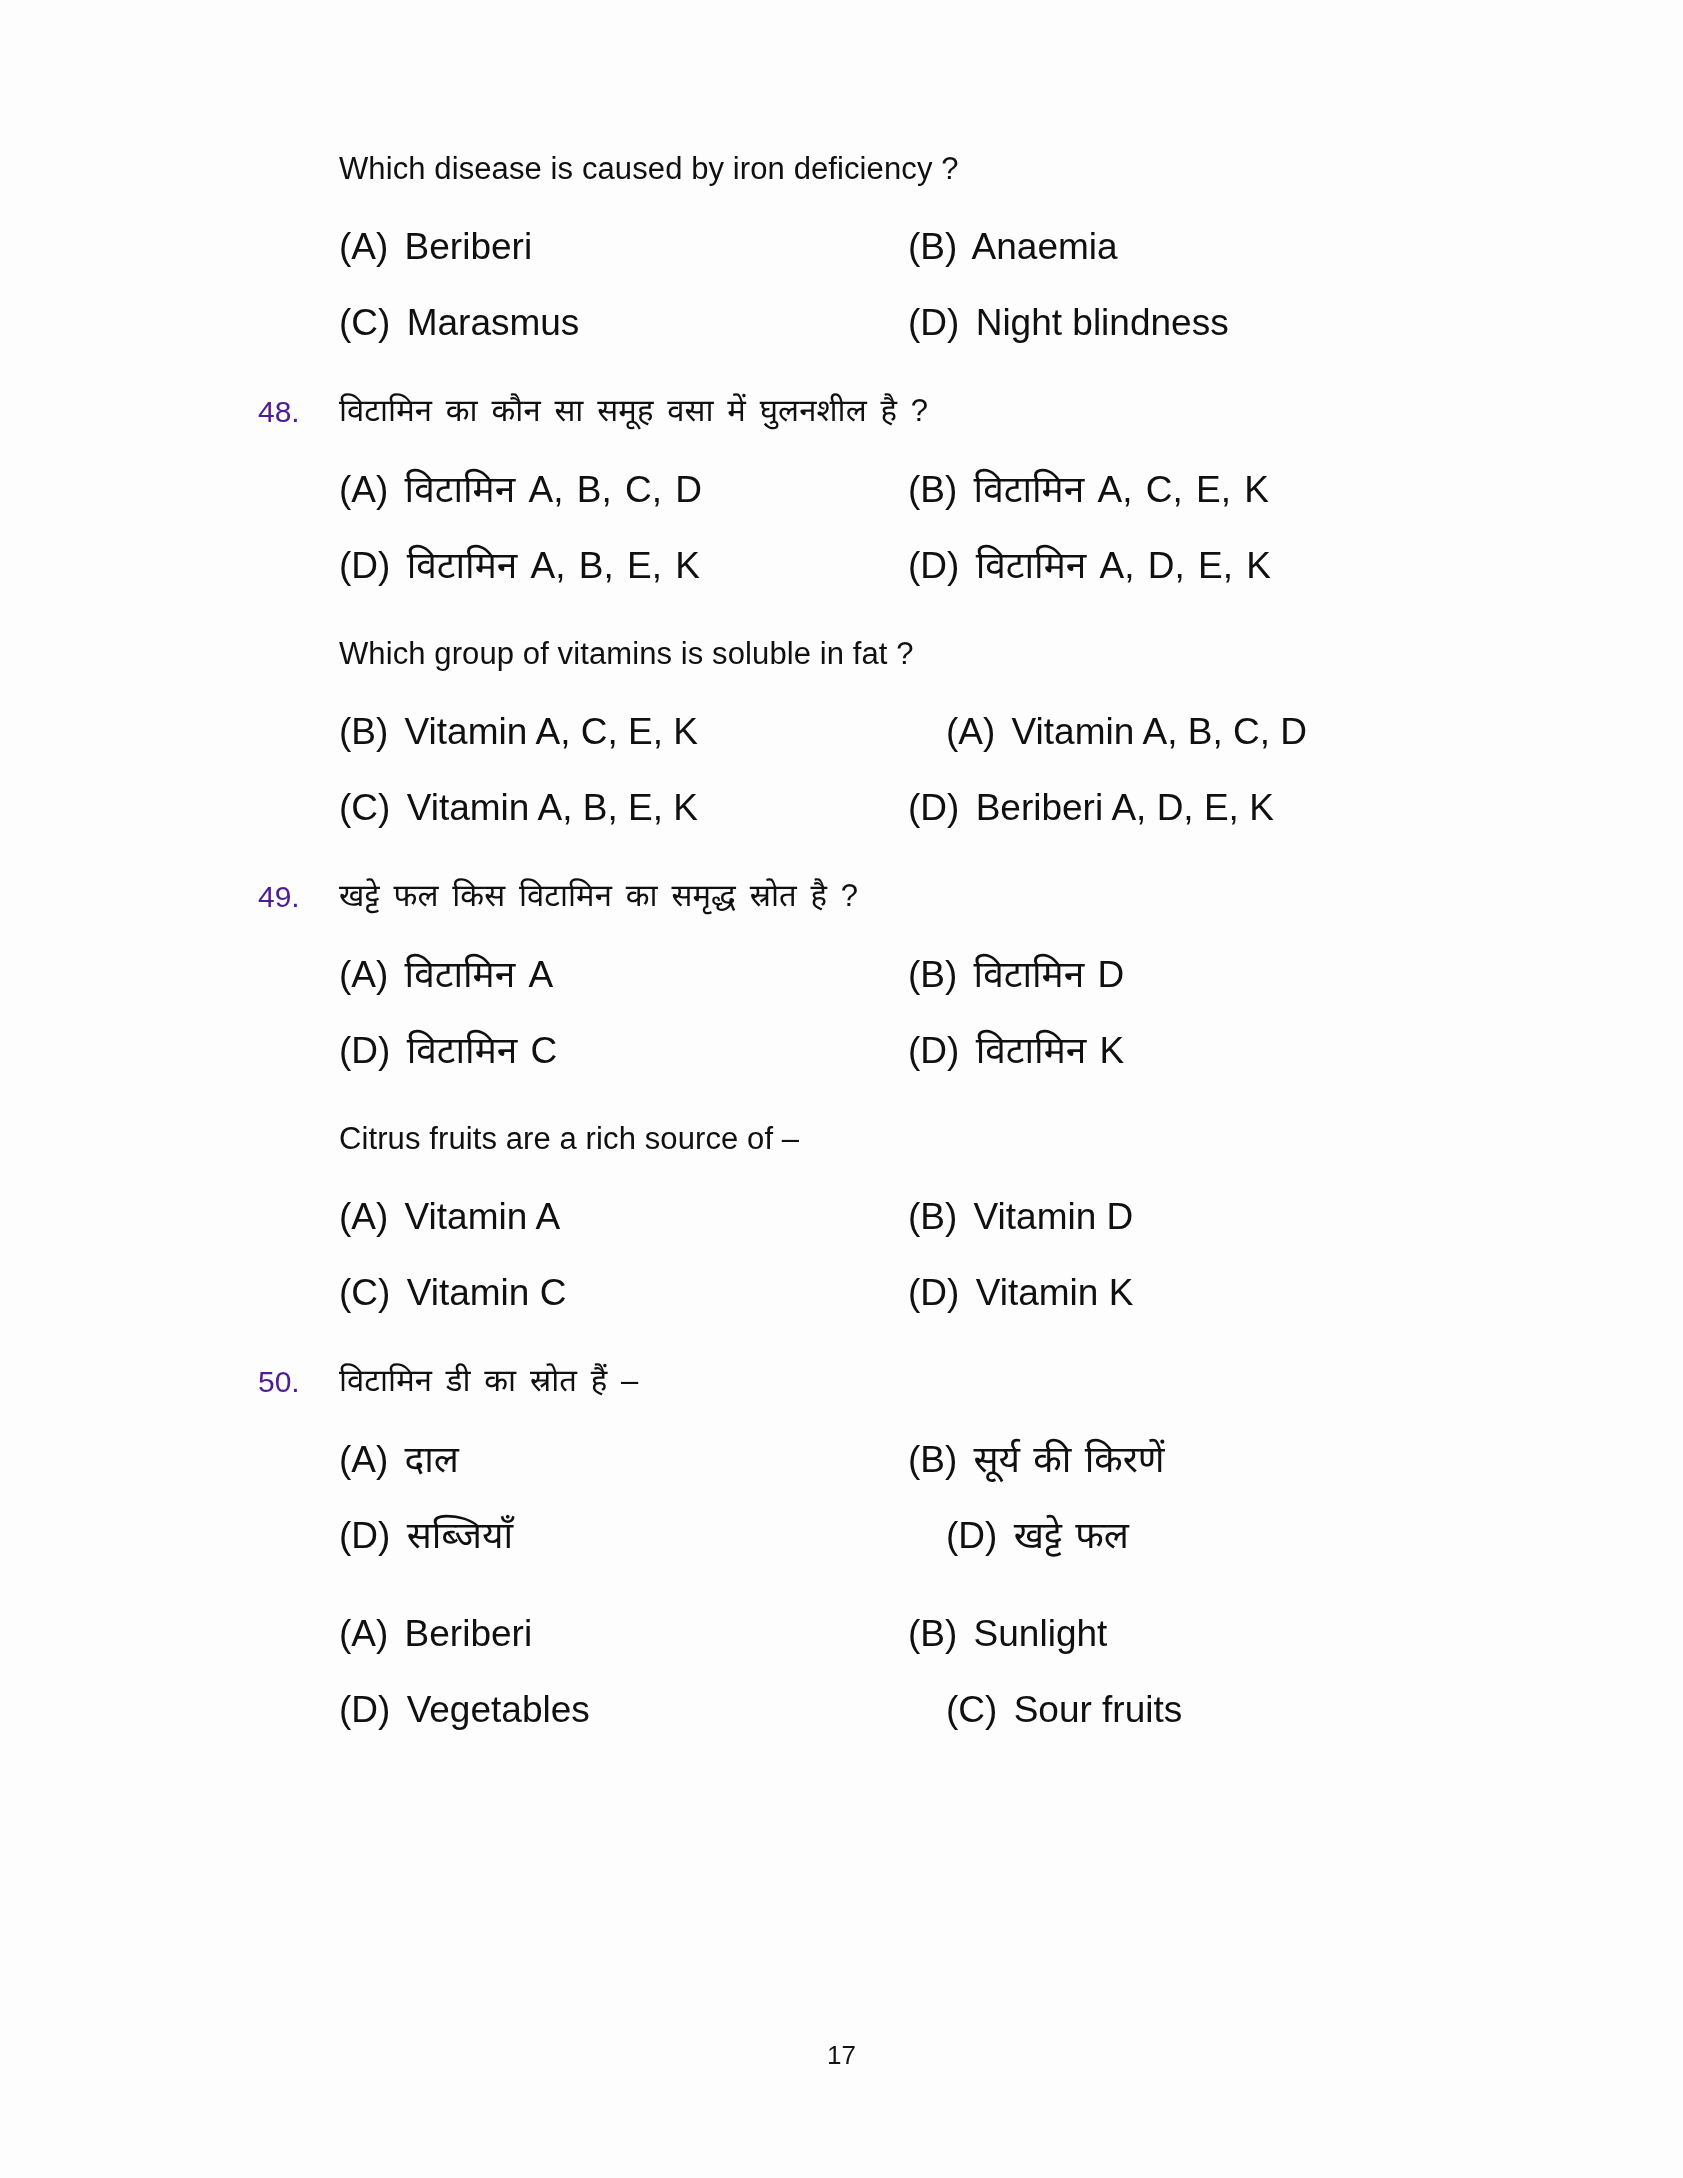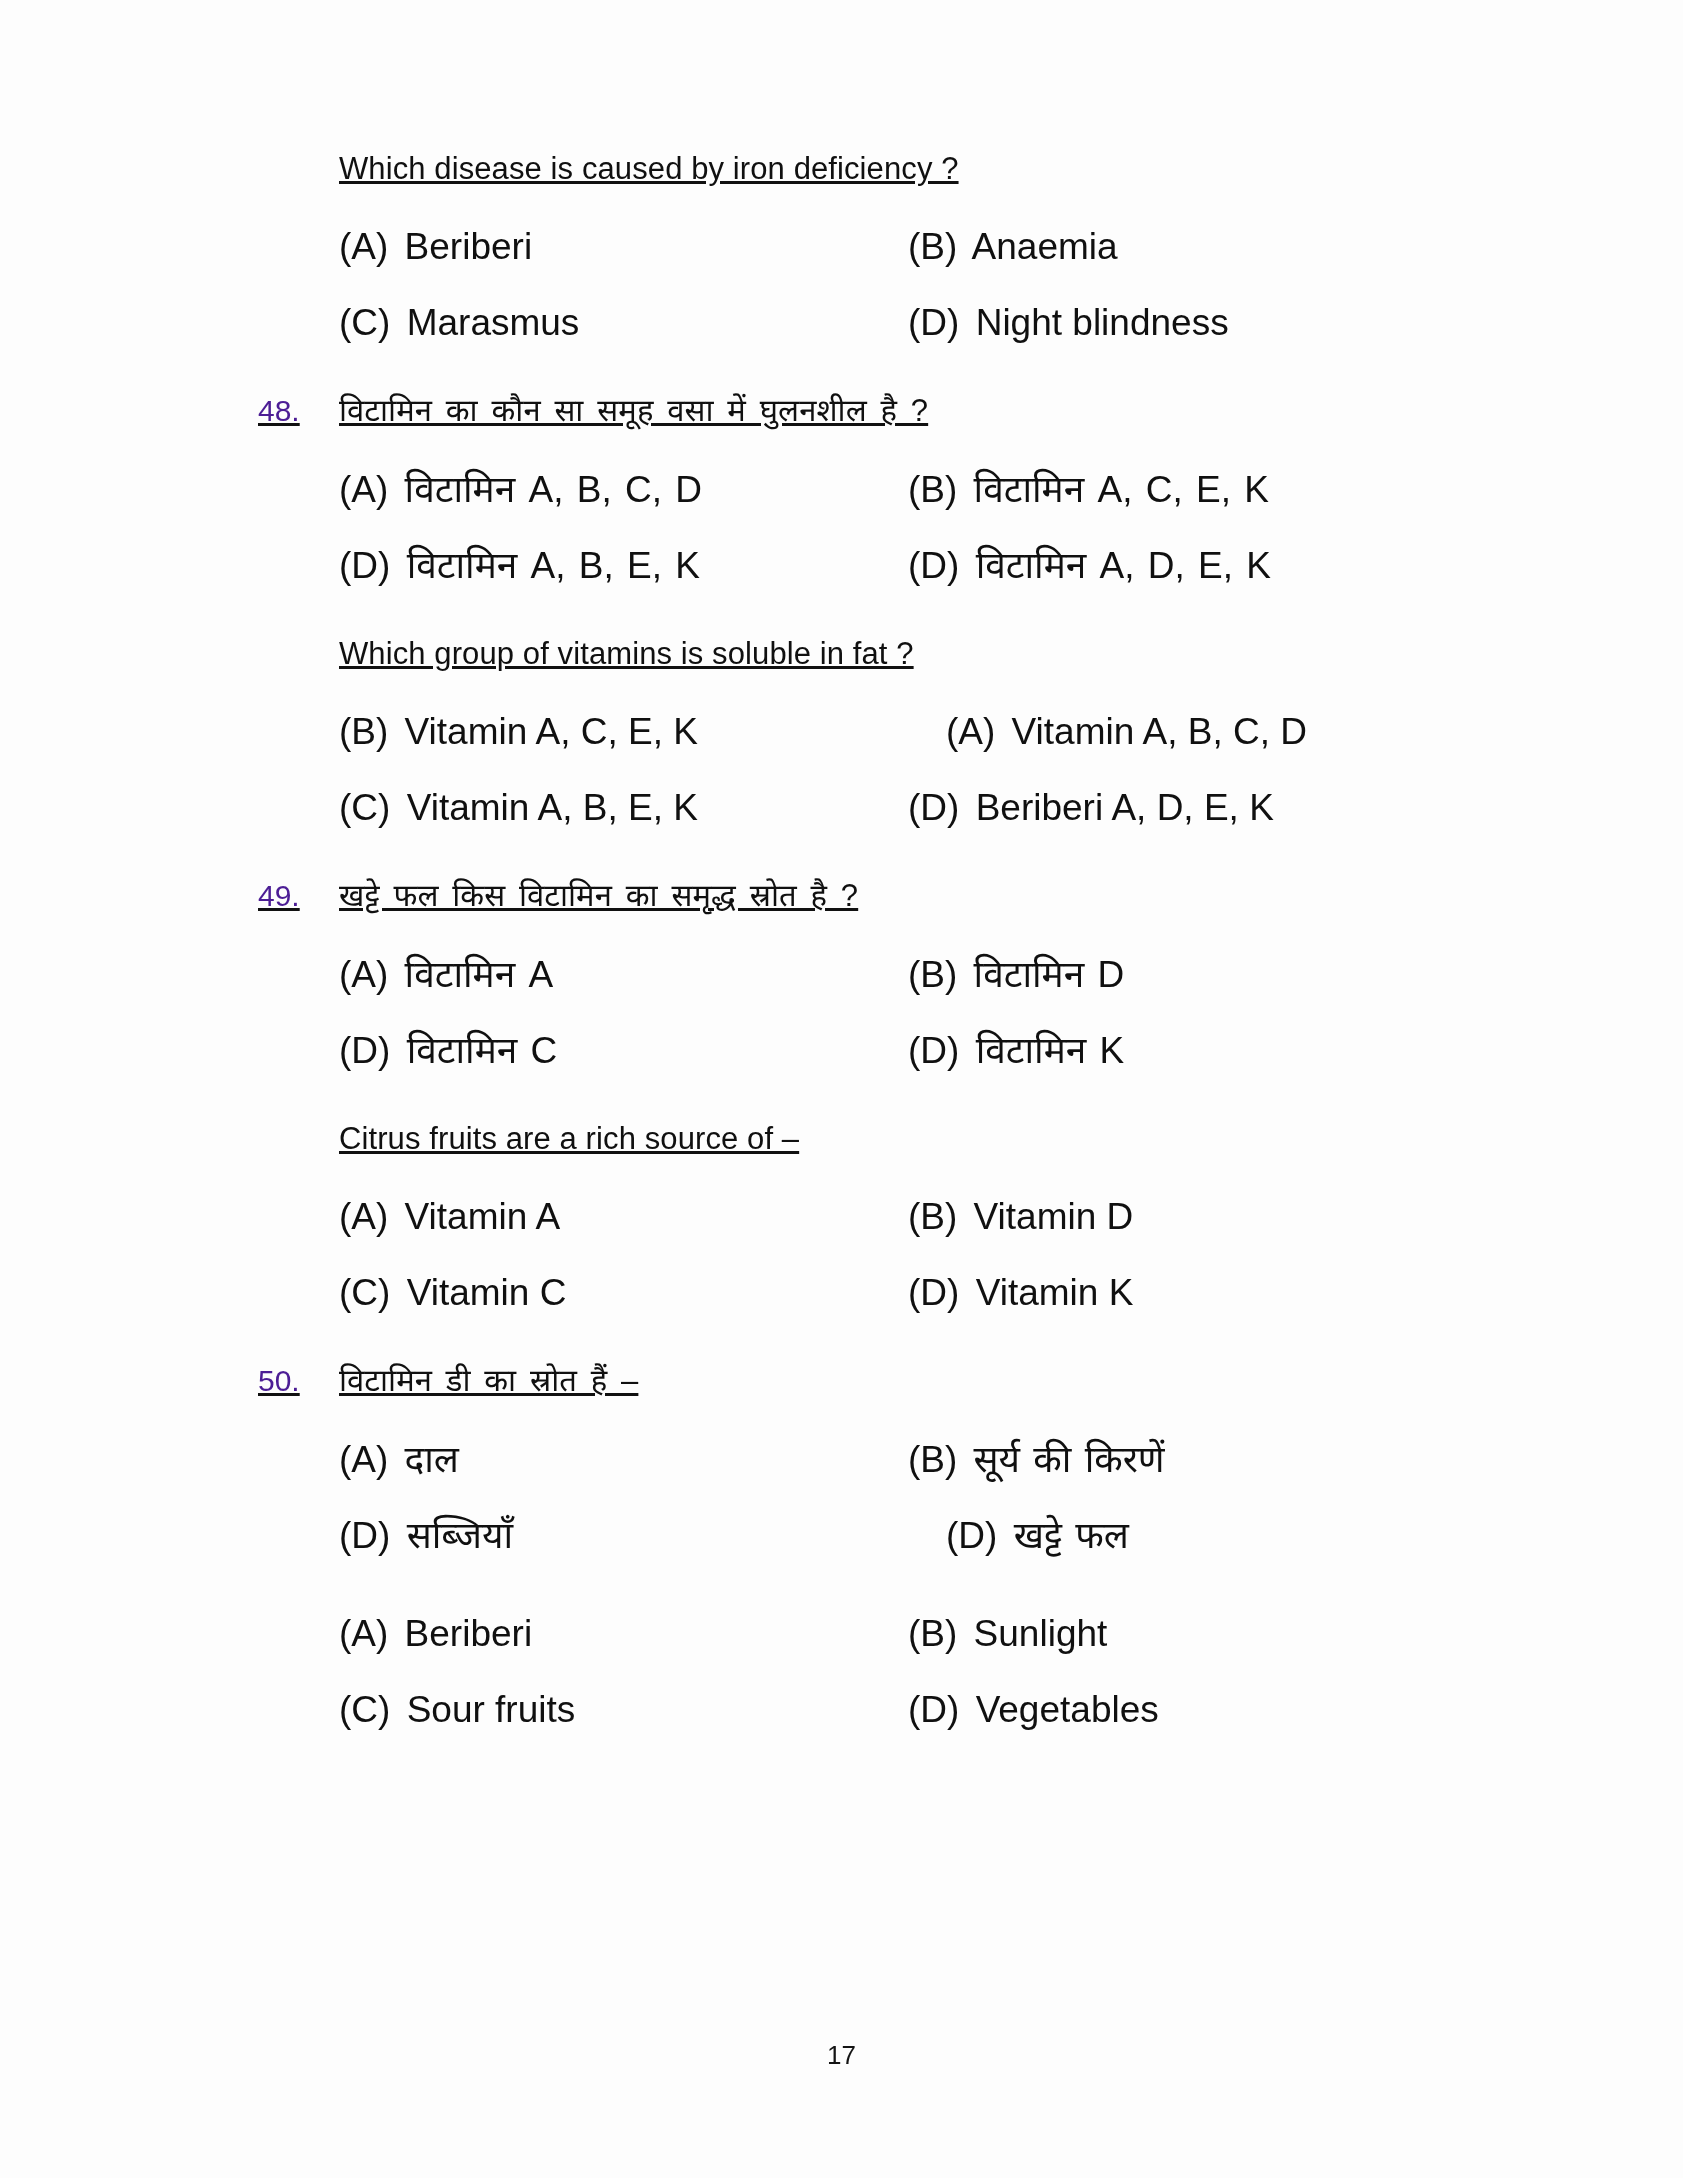--- a/index.html
+++ b/index.html
@@ -27,23 +27,22 @@
   }
   .content {
     position: relative;
     width: 1267px;
     margin-left: 99px;
   }
 
   
   .qline {
     display: flex;
-    align-items: flex-start;
+    align-items: center;
     margin-bottom: 28px;
-    text-decoration: underline;
   }
   .qnum {
     width: 91px;
     flex: 0 0 91px;
     font-size: 30px;
     line-height: 1.30;
     color: #4c1d95;
     text-align: left;
     padding-left: 10px;
     box-sizing: border-box;
@@ -209,22 +208,22 @@
       </div>
       <div class="gap-md"></div>
       <div class="gap-sm"></div>
       <div class="optrow">
         <div class="optspacer"></div>
         <div class="opt left"><span class="lbl">(A)</span> <span class="">Beriberi</span></div>
         <div class="opt right"><span class="lbl">(B)</span> <span class="">Sunlight</span></div>
       </div>
       <div class="optrow">
         <div class="optspacer"></div>
+        <div class="opt right"><span class="lbl">(D)</span> <span class="">Vegetables</span></div>
         <div class="opt left"><span class="lbl">(C)</span> <span class="">Sour fruits</span></div>
-        <div class="opt right"><span class="lbl">(D)</span> <span class="">Vegetables</span></div>
       </div>
       <div class="gap-md"></div>
     </div>
 
   <div class="footer">
     <span>17</span>
   </div>
 </div>
 
 

